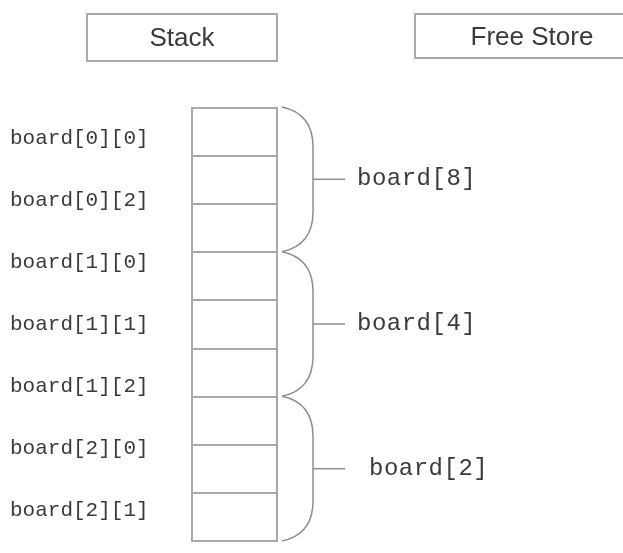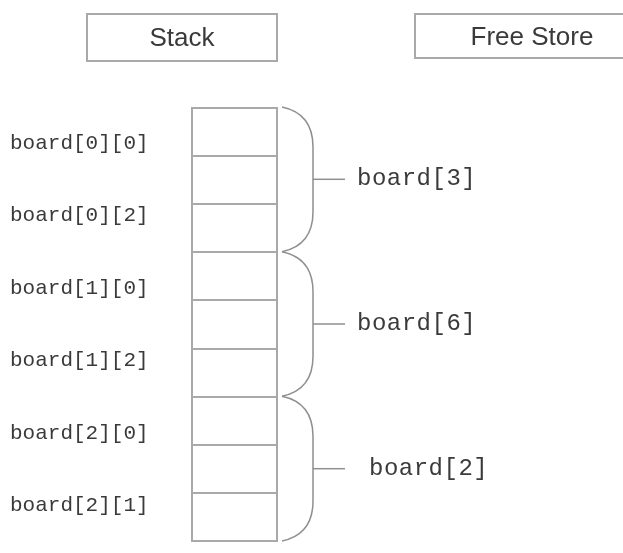--- a/index.html
+++ b/index.html
@@ -64,20 +64,21 @@
     <span>Stack</span>
   </div>
   <div class="hbox free">
     <span>Free Store</span>
   </div>
 
   <div class="labels-col">
     <div class="cell-label">board[0][0]</div>
     <div class="cell-label">board[0][2]</div>
     <div class="cell-label">board[1][0]</div>
+    <div class="cell-label">board[1][1]</div>
     <div class="cell-label">board[1][2]</div>
     <div class="cell-label">board[2][0]</div>
     <div class="cell-label">board[2][1]</div>
   </div>
 
   <div class="cells-col">
     <div class="cell"></div>
     <div class="cell"></div>
     <div class="cell"></div>
     <div class="cell"></div>
@@ -90,17 +91,17 @@
 
   <svg class="braces" width="623" height="553" viewBox="0 0 623 553">
     <path d="M282,107 C301,111 313,123 313,147 L313,211.7 C313,235.7 301,247.7 282,251.7"></path>
     <path d="M282,251.7 C301,255.7 313,267.7 313,291.7 L313,356.3 C313,380.3 301,392.3 282,396.3"></path>
     <path d="M282,396.3 C301,400.3 313,412.3 313,436.3 L313,501 C313,525 301,537 282,541"></path>
     <line x1="313" y1="179.3" x2="345" y2="179.3"></line>
     <line x1="313" y1="324" x2="345" y2="324"></line>
     <line x1="313" y1="468.7" x2="345" y2="468.7"></line>
   </svg>
 
-  <div class="group-label g0">board[3]</div>
-  <div class="group-label g1">board[6]</div>
+  <div class="group-label g0">board[8]</div>
+  <div class="group-label g1">board[4]</div>
   <div class="group-label g2">board[2]</div>
 
 </div>
 
 </body></html>

